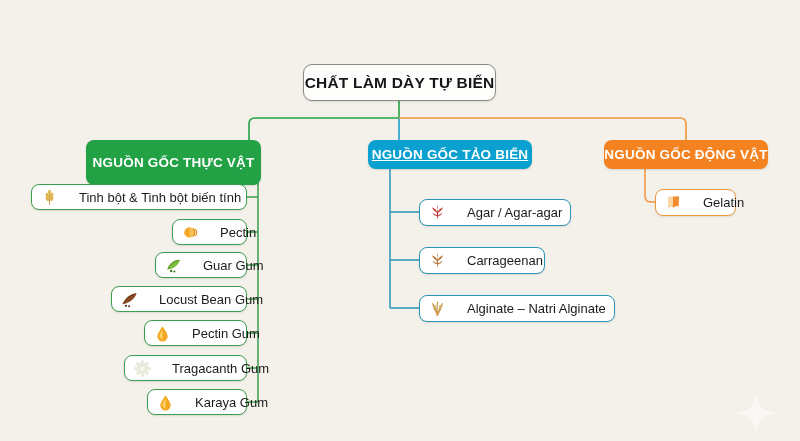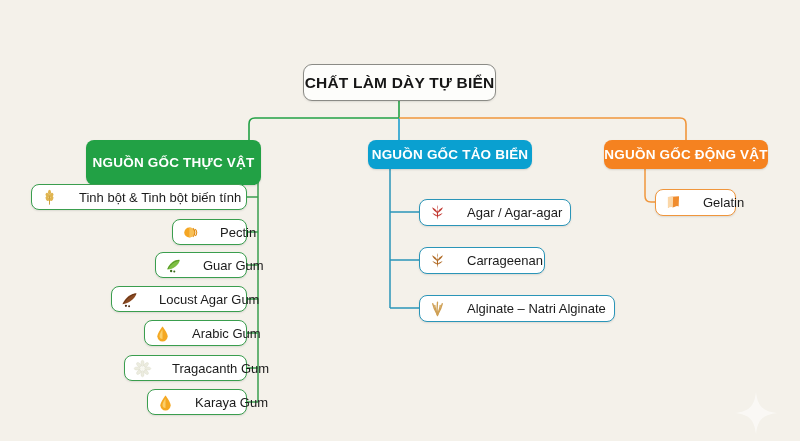--- a/index.html
+++ b/index.html
@@ -42,21 +42,21 @@
     color:#ffffff;
     font-weight:bold;
     font-size:13.5px;
     letter-spacing:.2px;
     justify-content:center;
     padding:0 13px;
     border-radius:8px;
     box-shadow:0 1px 2px rgba(0,0,0,.13);
   }
   .cat.green{background:#22a145;}
-  .cat.teal {background:#0aa0d0;}
+  .cat.teal {background:#0aa0d0;text-decoration:underline;}
   .cat.orange{background:#f58220;}
 
   
   .leaf{
     background:#ffffff;
     font-size:13px;
     color:#1b1b1b;
     padding:0 11px 0 8px;
     border-radius:8px;
     box-shadow:0 1px 2px rgba(0,0,0,.10);
@@ -166,29 +166,29 @@
     <span class="lbl">Guar Gum</span>
   </div>
 
   <div class="node leaf green" style="left:111px;top:286px;width:136px;height:26px;">
     <svg class="ico" viewBox="0 0 24 24">
       <path d="M3 18 C7 9, 14 4, 21 4 C19 11, 11 17, 3 18 Z" fill="#8b4a22"></path>
       <path d="M4.5 17.2 C8.5 10, 15 5.6, 20 5" stroke="#5d2f12" stroke-width="1.1" fill="none"></path>
       <circle cx="7.5" cy="20" r="1.4" fill="#4a2710"></circle>
       <circle cx="11.5" cy="20.6" r="1.2" fill="#4a2710"></circle>
     </svg>
-    <span class="lbl">Locust Agar Gum</span>
+    <span class="lbl">Locust Bean Gum</span>
   </div>
 
   <div class="node leaf green" style="left:144px;top:320px;width:103px;height:26px;">
     <svg class="ico" viewBox="0 0 24 24">
       <path d="M12 3 C12 3, 5.5 11.5, 5.5 15.5 A6.5 6.5 0 0 0 18.5 15.5 C18.5 11.5, 12 3, 12 3 Z" fill="#f4a823"></path>
       <path d="M12 6.5 C12 6.5, 8.2 12, 8.2 15.2 A3.8 3.8 0 0 0 12 19 Z" fill="#fbcf6a"></path>
     </svg>
-    <span class="lbl">Arabic Gum</span>
+    <span class="lbl">Pectin Gum</span>
   </div>
 
   <div class="node leaf green" style="left:124px;top:355px;width:123px;height:26px;">
     <svg class="ico" viewBox="0 0 24 24">
       <g fill="#ececdf" stroke="#d8d8c8" stroke-width=".5">
         <ellipse cx="12" cy="5.5" rx="2" ry="4"></ellipse>
         <ellipse cx="12" cy="18.5" rx="2" ry="4"></ellipse>
         <ellipse cx="5.5" cy="12" rx="4" ry="2"></ellipse>
         <ellipse cx="18.5" cy="12" rx="4" ry="2"></ellipse>
         <ellipse cx="7.4" cy="7.4" rx="2" ry="3.6" transform="rotate(-45 7.4 7.4)"></ellipse>

